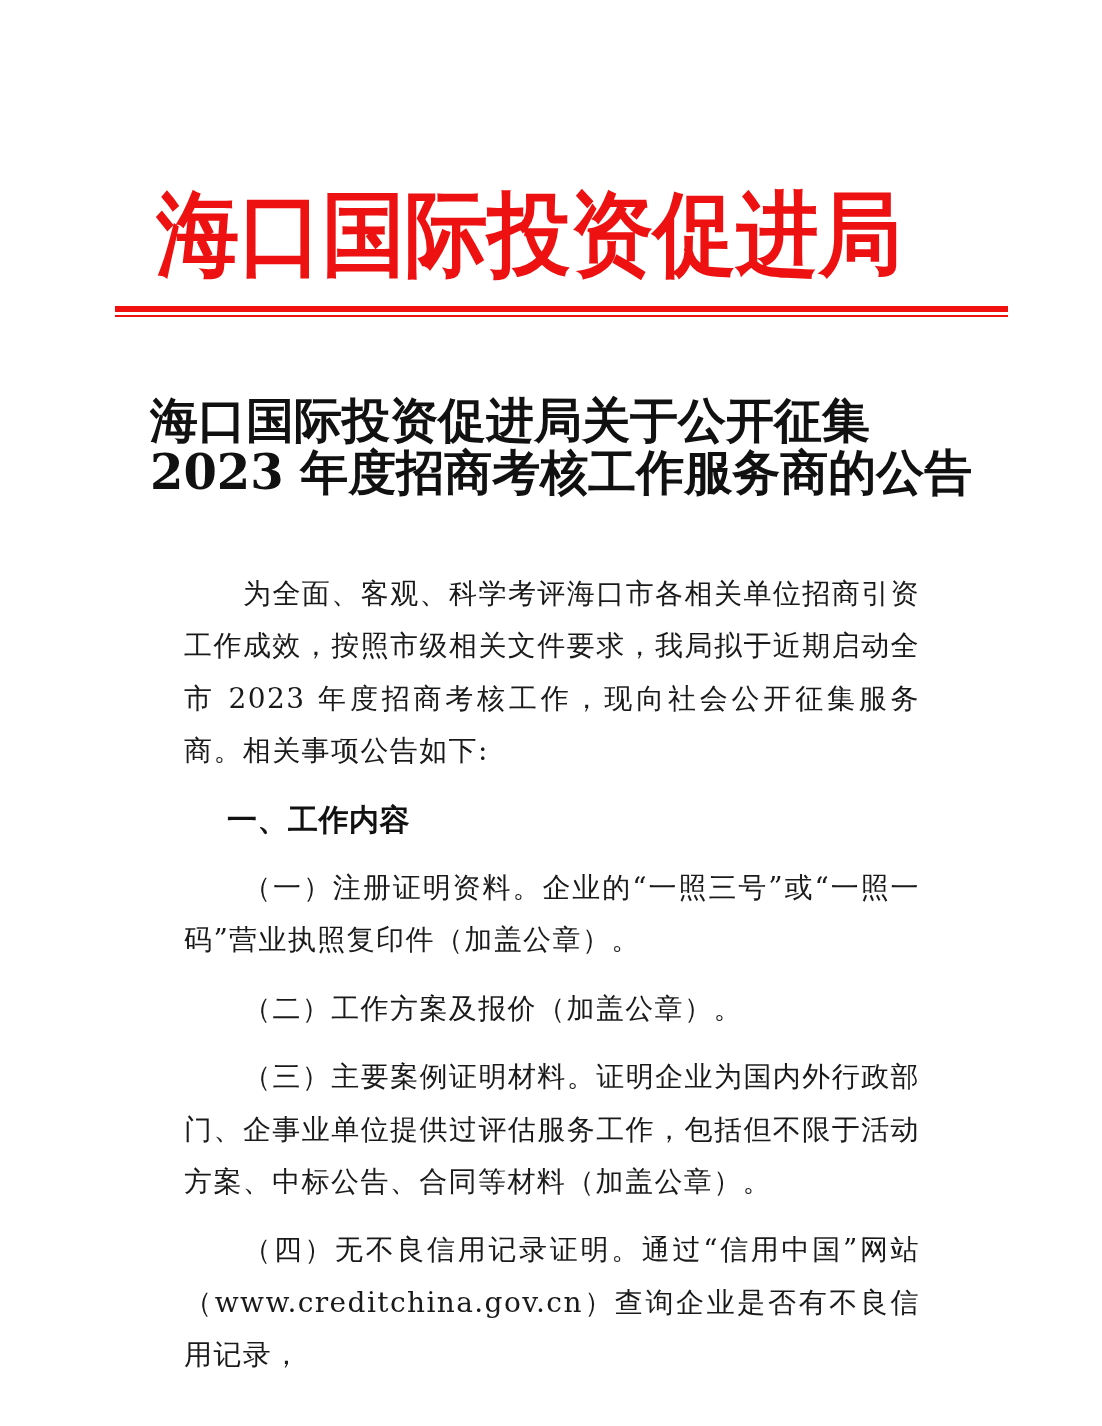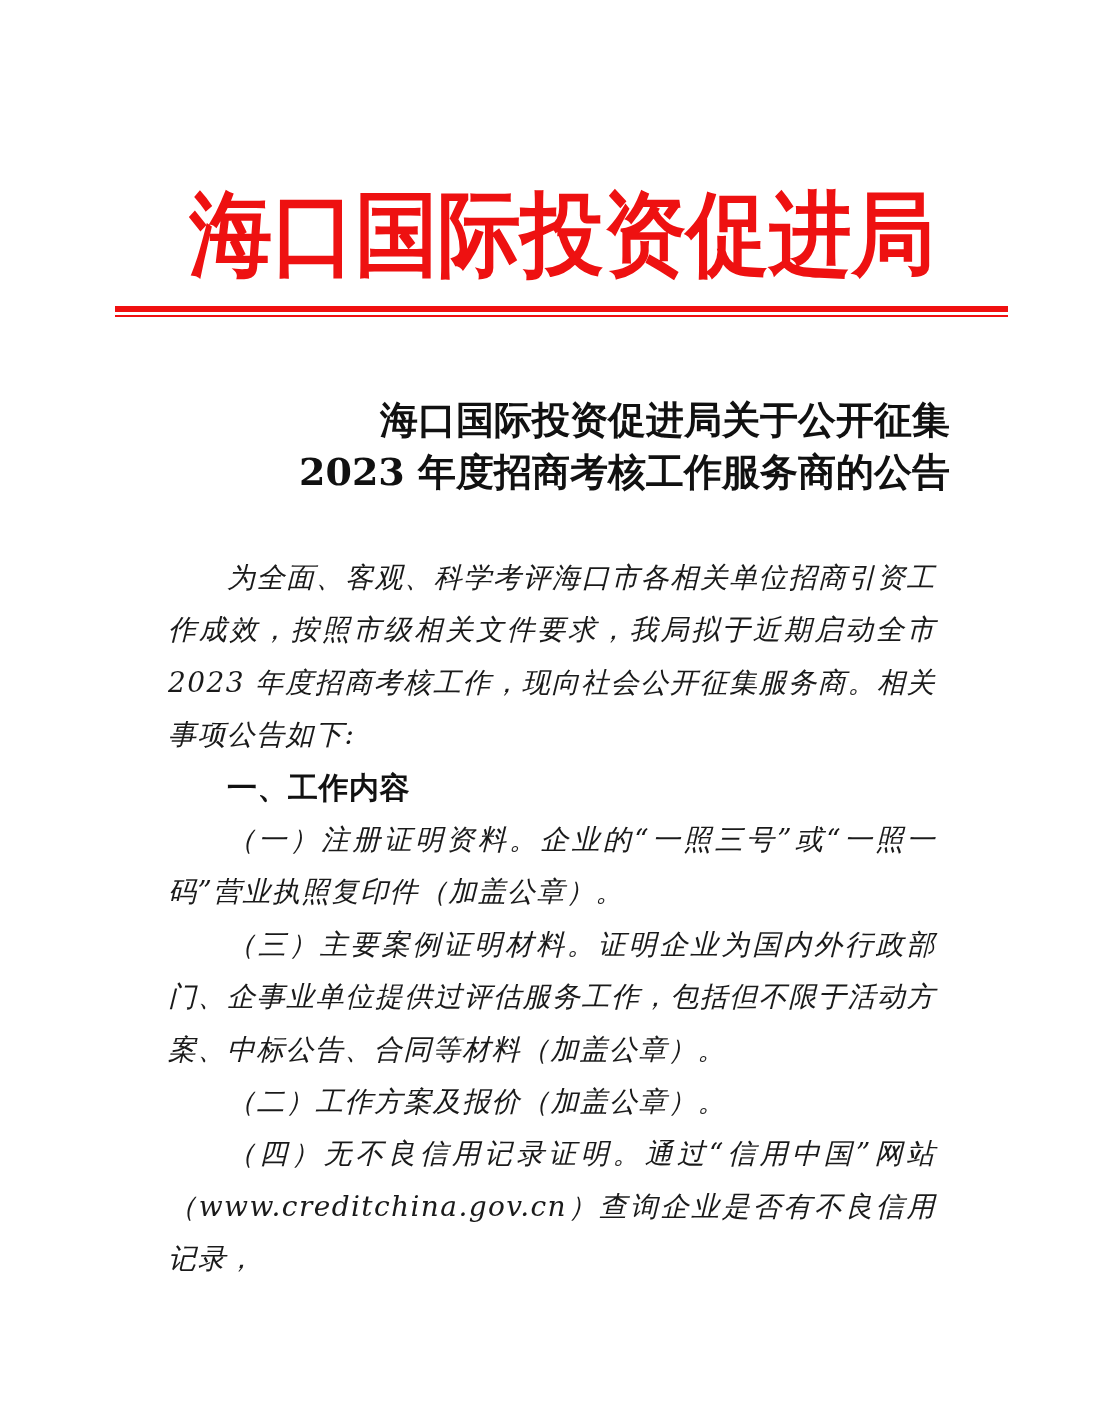--- a/index.html
+++ b/index.html
@@ -12,21 +12,21 @@
       height: 1426px;
       position: relative;
       overflow: hidden;
     }
     .masthead {
       position: absolute;
       left: 115px;
       top: 178px;
       width: 893px;
       height: 112px;
-      text-align: center;
+      text-align: left;
       color: #ee1111;
       font-family: "DejaVu Serif", "Liberation Serif", serif;
       font-size: 92px;
       line-height: 112px;
       letter-spacing: 0px;
       font-weight: bold;
       white-space: nowrap;
     }
     .masthead span {
       display: inline-block;
@@ -47,47 +47,46 @@
       top: 315px;
       width: 893px;
       height: 2px;
       background: #f01010;
     }
     .doc-title {
       position: absolute;
       left: 150px;
       top: 394px;
       width: 800px;
-      text-align: right;
+      text-align: left;
       font-family: "DejaVu Serif", "Liberation Serif", serif;
       font-weight: bold;
-      font-size: 38px;
+      font-size: 48px;
       line-height: 52px;
       color: #111111;
     }
     .doc-title div {
       white-space: nowrap;
     }
     .body-text {
       position: absolute;
       left: 168px;
       top: 552px;
       width: 768px;
       font-family: "DejaVu Serif", "Liberation Serif", serif;
       font-size: 28px;
       line-height: 52.4px;
       color: #1a1a1a;
       letter-spacing: 1.4px;
     }
     .para {
-      margin: 0;
+      margin: 16px;
       text-indent: 59px;
       text-align: justify;
       text-align-last: left;
-      font-style: italic;
     }
     .heading {
       margin: 0;
       text-indent: 59px;
       font-family: "DejaVu Sans", "Liberation Sans", sans-serif;
       font-weight: bold;
       font-size: 30px;
       letter-spacing: 0.5px;
       color: #111111;
     }
@@ -105,16 +104,16 @@
   <div>海口国际投资促进局关于公开征集</div>
   <div>2023 年度招商考核工作服务商的公告</div>
 </div>
 
 <div class="body-text">
   <p class="para">为全面、客观、科学考评海口市各相关单位招商引资工作成效，按照市级相关文件要求，我局拟于近期启动全市 2023 年度招商考核工作，现向社会公开征集服务商。相关事项公告如下:</p>
 
   <p class="heading">一、工作内容</p>
 
   <p class="para">（一）注册证明资料。企业的“一照三号”或“一照一码”营业执照复印件（加盖公章）。</p>
+  <p class="para">（二）工作方案及报价（加盖公章）。</p>
   <p class="para">（三）主要案例证明材料。证明企业为国内外行政部门、企事业单位提供过评估服务工作，包括但不限于活动方案、中标公告、合同等材料（加盖公章）。</p>
-  <p class="para">（二）工作方案及报价（加盖公章）。</p>
   <p class="para">（四）无不良信用记录证明。通过“信用中国”网站（www.creditchina.gov.cn）查询企业是否有不良信用记录，</p>
 </div>
 
 </body></html>

